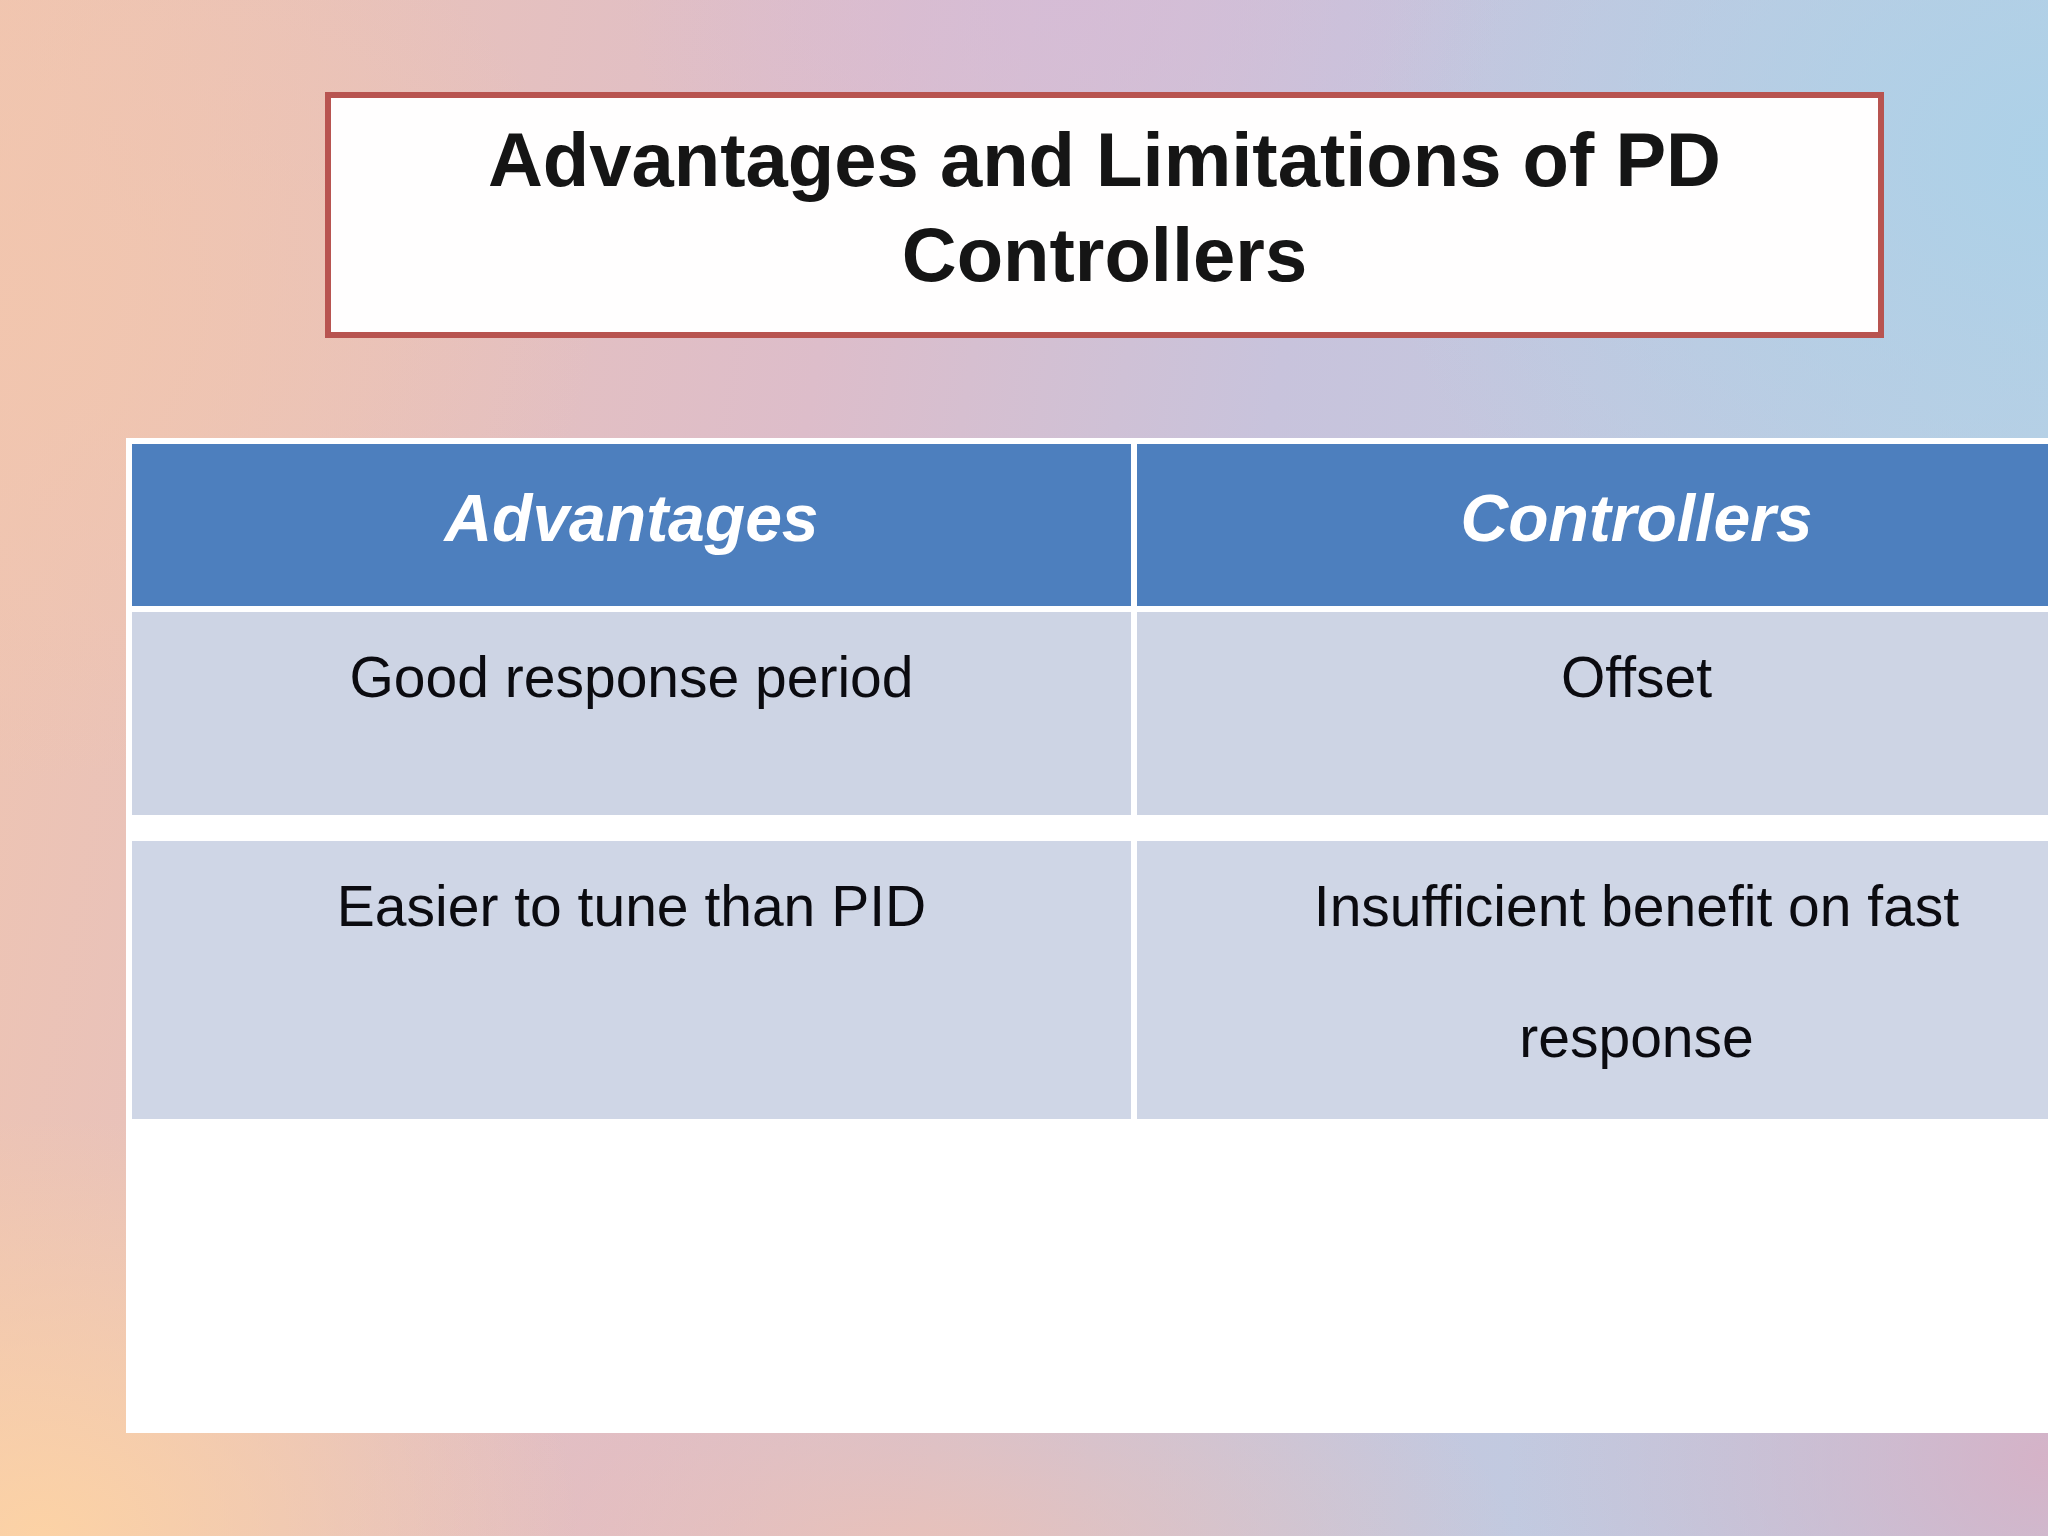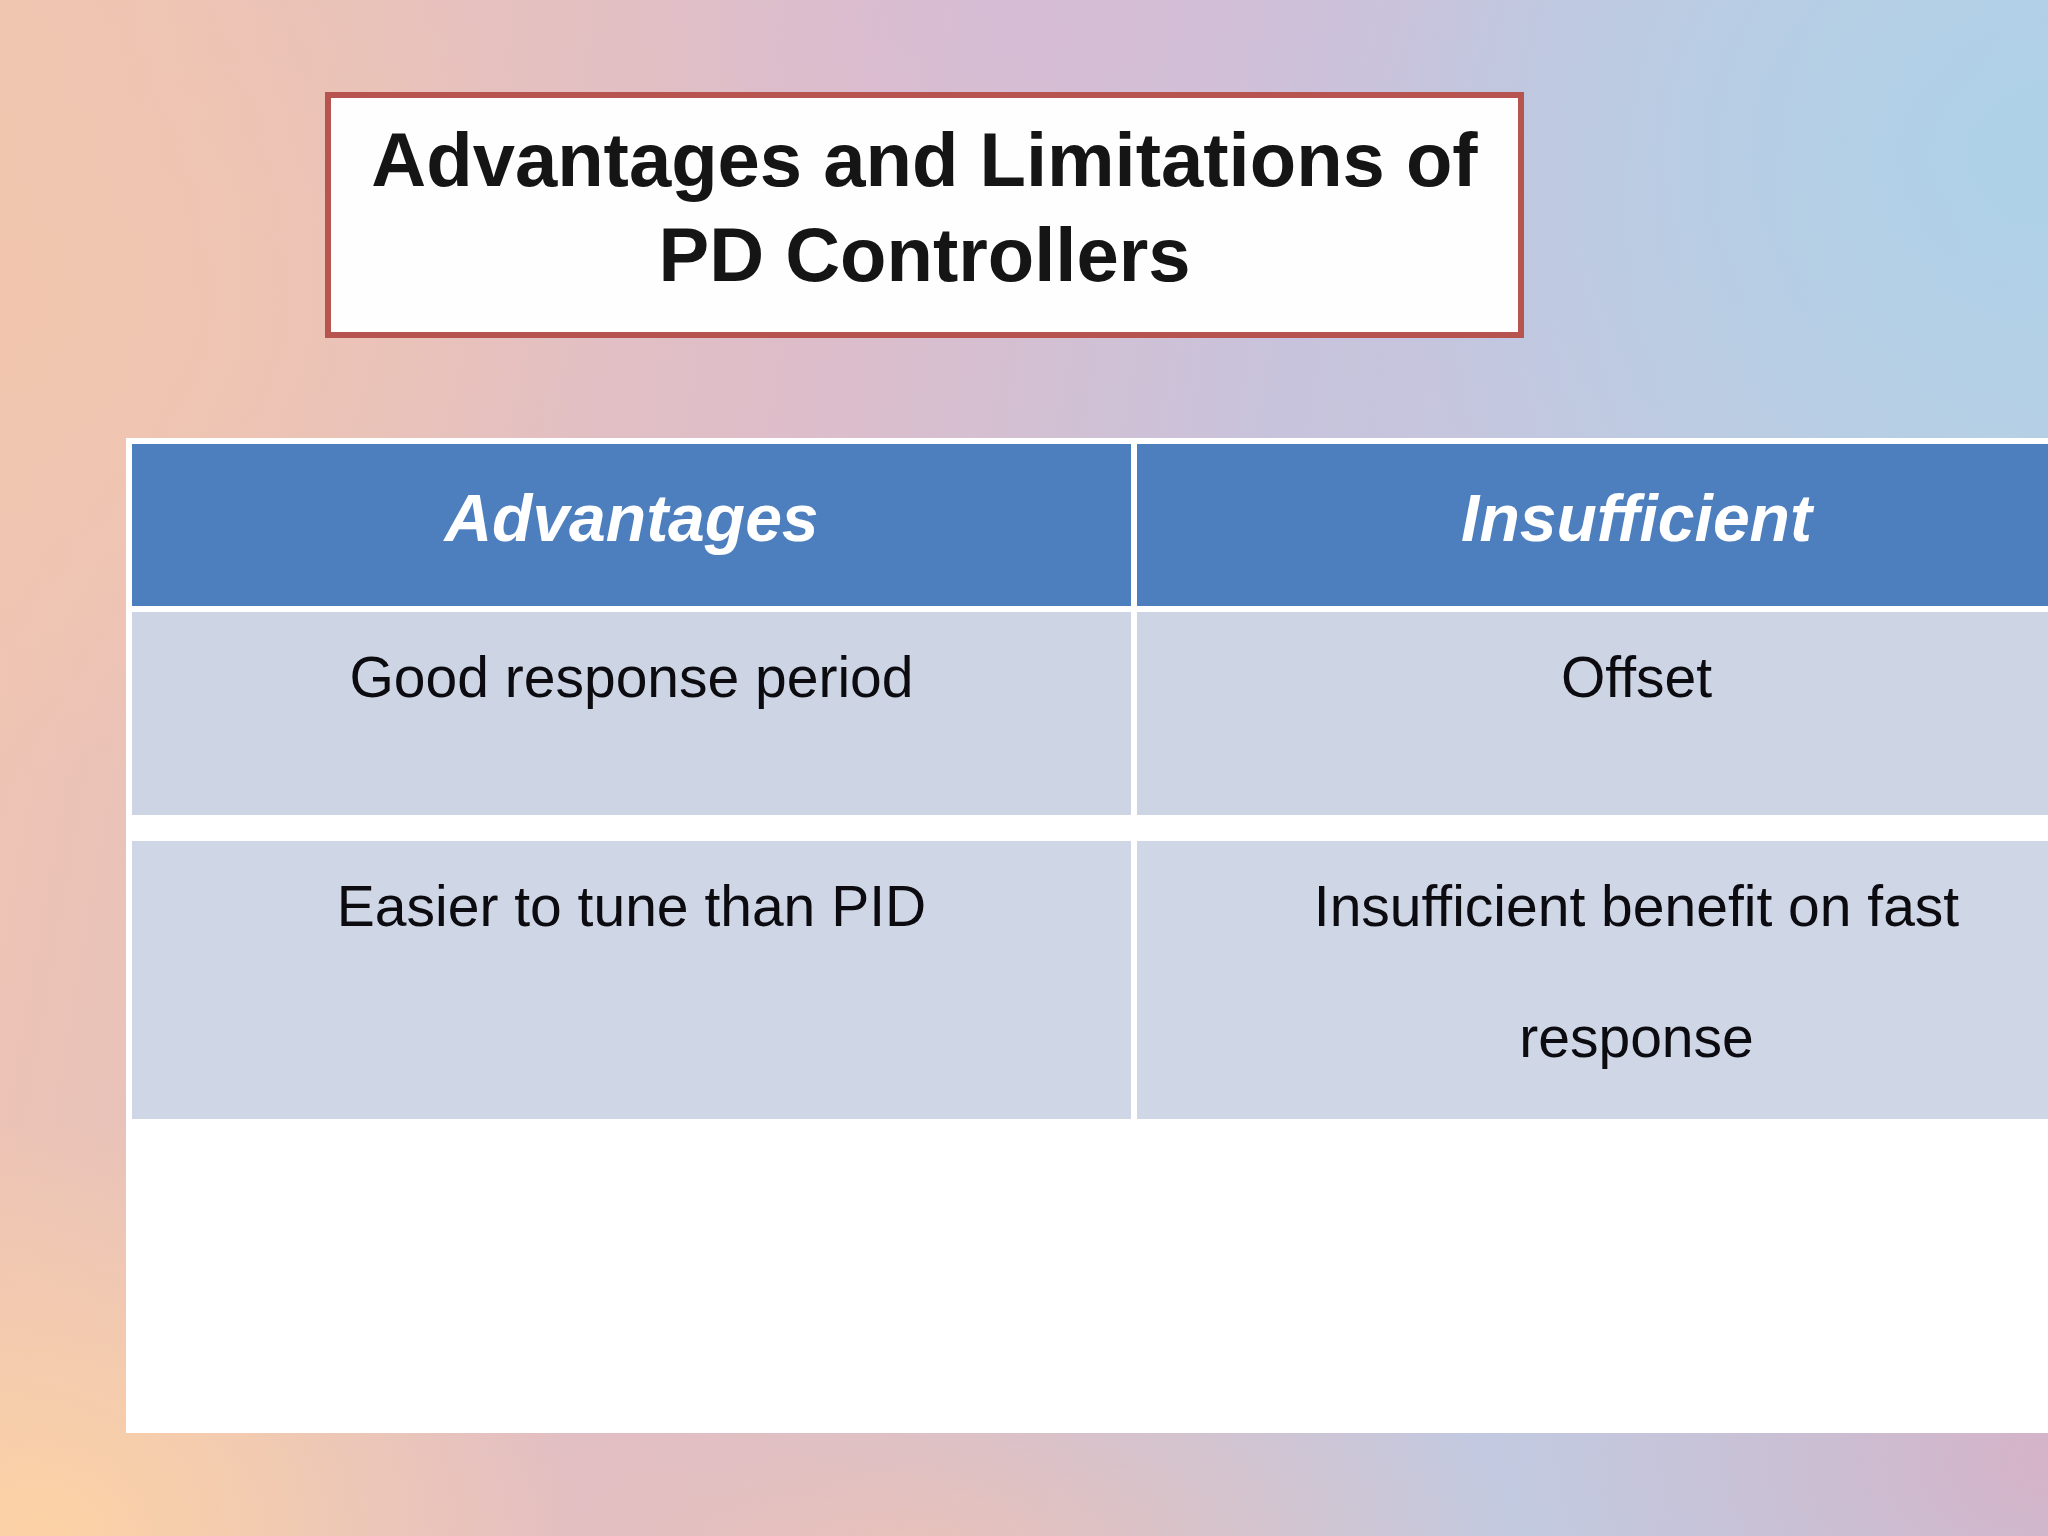--- a/index.html
+++ b/index.html
@@ -16,21 +16,21 @@
       radial-gradient(ellipse 900px 700px at 100% 95%, rgba(216,175,196,0.9) 0%, rgba(216,175,196,0) 60%),
       radial-gradient(ellipse 1000px 500px at 45% 102%, rgba(238,193,179,0.85) 0%, rgba(238,193,179,0) 60%),
       radial-gradient(ellipse 800px 500px at 52% 0%, rgba(214,188,215,0.8) 0%, rgba(214,188,215,0) 55%),
       linear-gradient(100deg, #f0c5b0 0%, #ddbdca 38%, #c8c3dc 58%, #bad2e5 100%);
   }
 
   .title-box {
     position: absolute;
     left: 325px;
     top: 92px;
-    width: 1199px;
+    width: 1559px;
     height: 246px;
     box-sizing: border-box;
     background: var(--title-bg, #fffefe);
     border: 6px solid var(--title-border, #b85450);
     display: flex;
     align-items: center;
     justify-content: center;
     padding: 10px 24px 26px 24px;
   }
   .title-text {
@@ -87,21 +87,21 @@
 
 <div class="title-box">
   <div class="title-text">Advantages and Limitations of PD Controllers</div>
 </div>
 
 <div class="pd-table">
   <div class="th">
     <span>Advantages</span>
   </div>
   <div class="th">
-    <span>Insufficient</span>
+    <span>Controllers</span>
   </div>
 
   <div class="td band-a">
     <span>Good response period</span>
   </div>
   <div class="td band-a">
     <span>Offset</span>
   </div>
 
 

